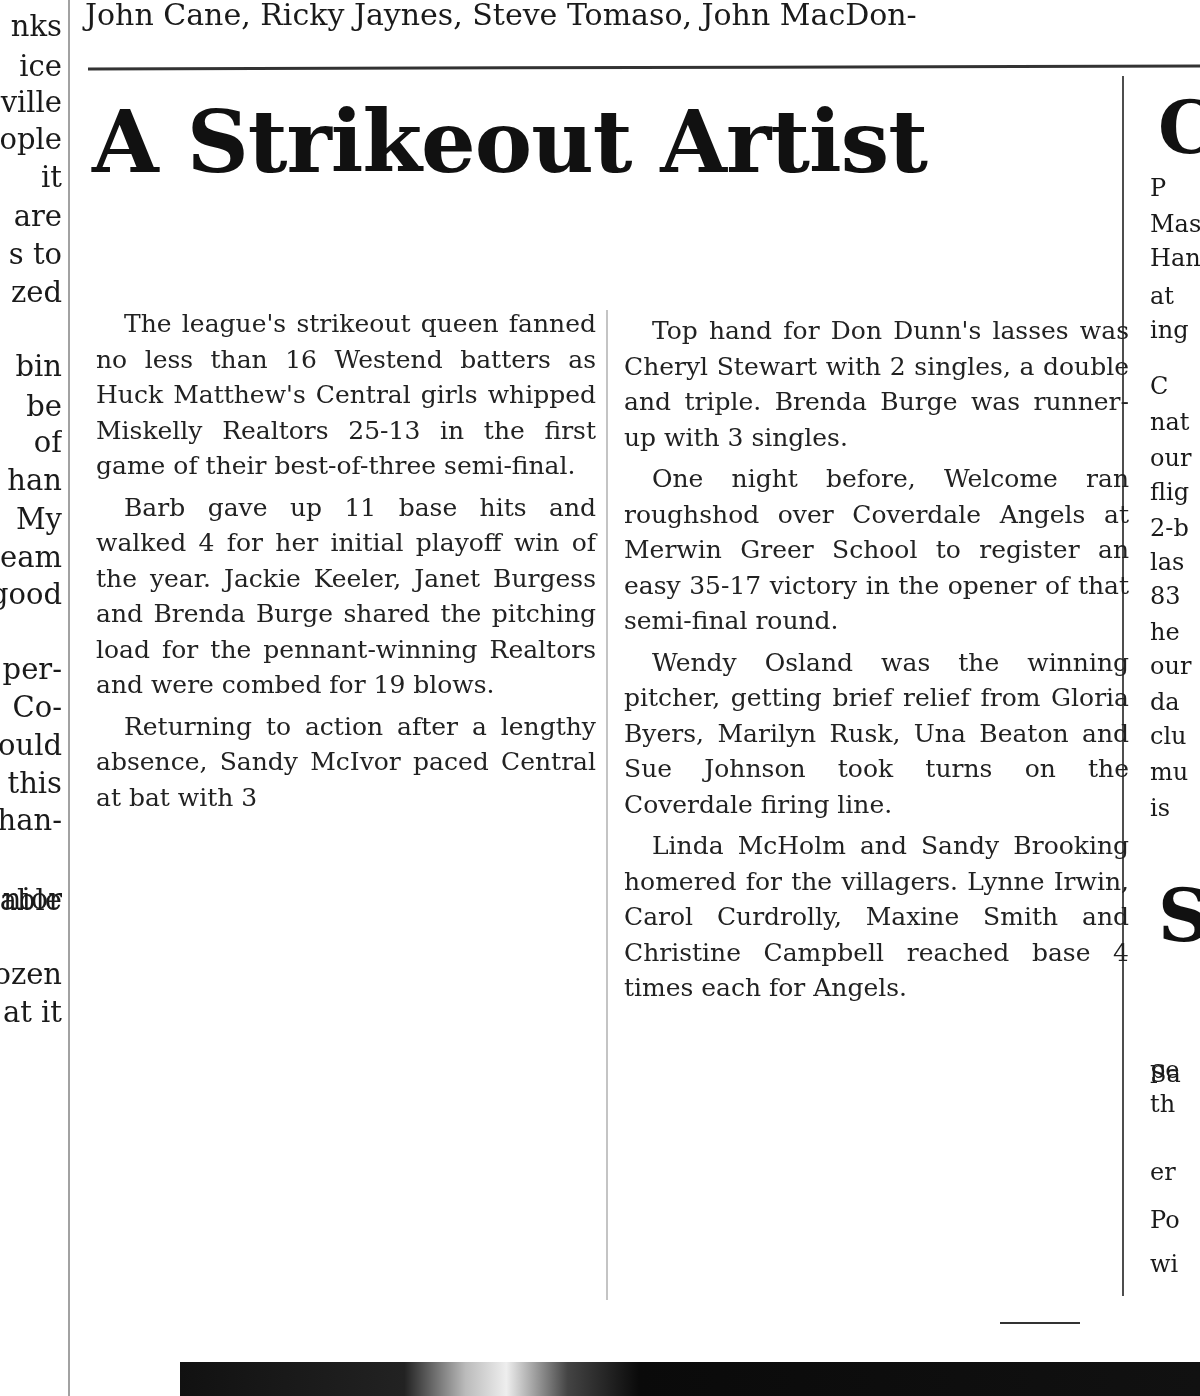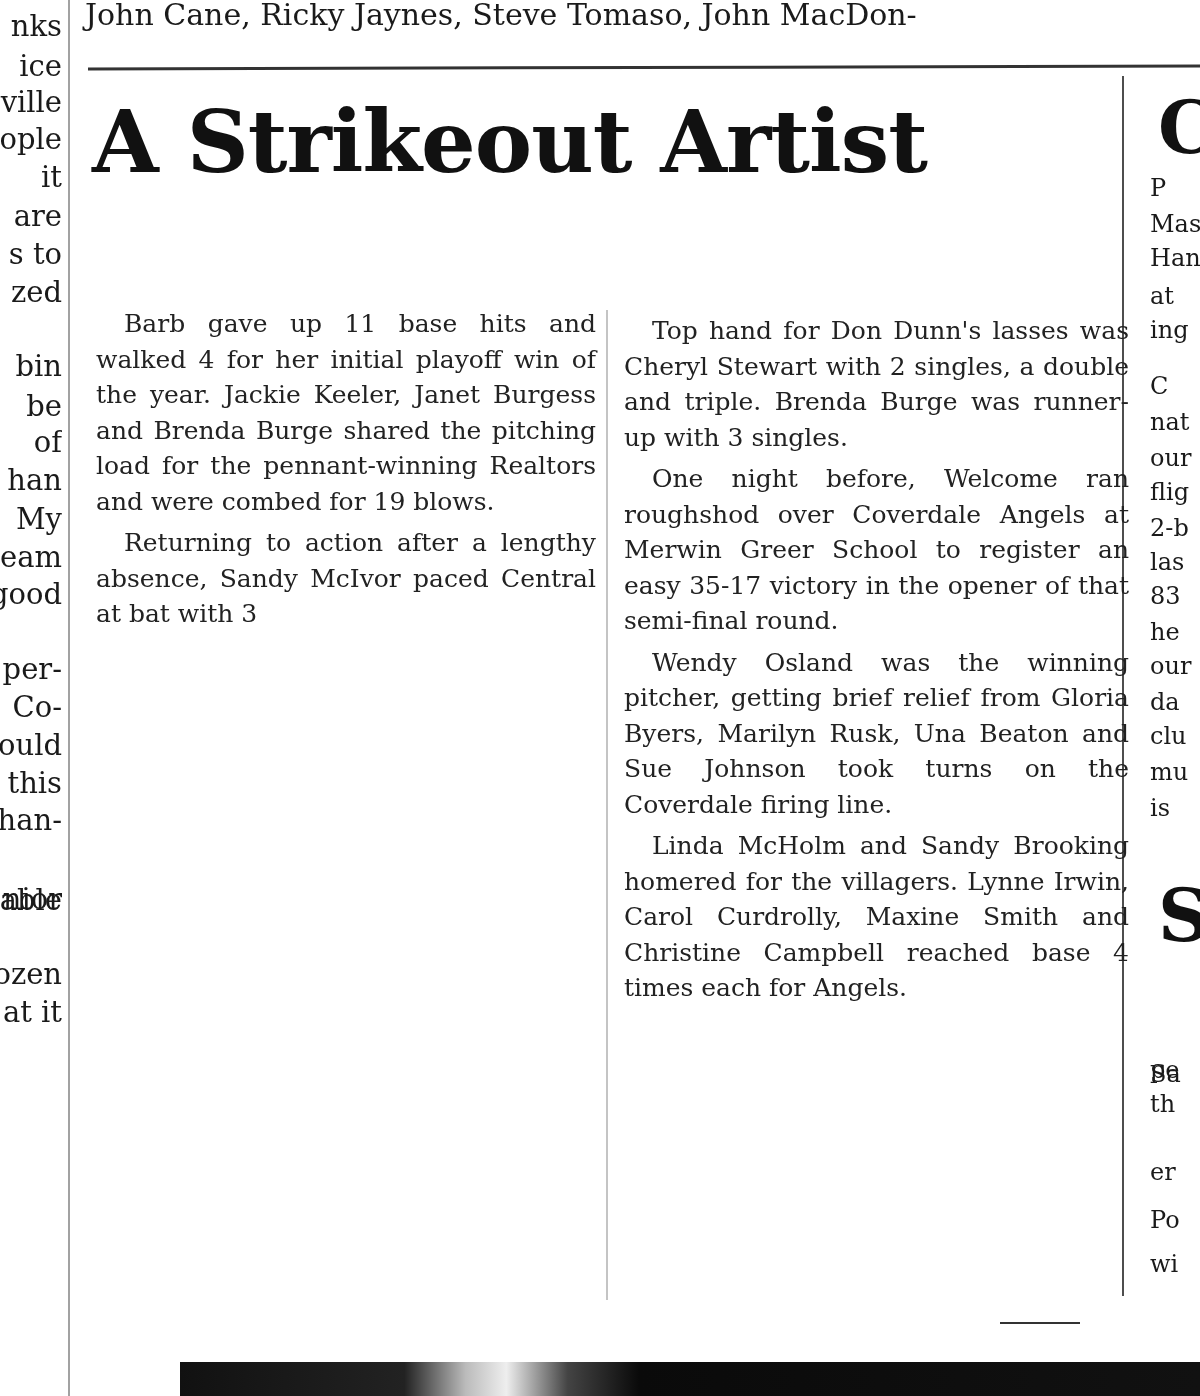--- a/index.html
+++ b/index.html
@@ -79,20 +79,21 @@
 <div class="hrule" style="left:88px; top:66px; width:1112px; transform:rotate(-0.15deg);"></div>
 
 <div id="headline">
   <div>A Strikeout Artist</div>
 </div>
 
 <div class="vrule" style="left:1122px; top:76px; height:1220px; background:#222; opacity:.8;"></div>
 <div class="vrule" style="left:606px; top:310px; height:990px; opacity:.35;"></div>
 
 <div id="col1" class="col">
+    <p><span class="ind"></span><span>The league's strikeout queen fanned no less than 16 Westend batters as Huck Matthew's Central girls whipped Miskelly Realtors 25-13 in the first game of their best-of-three semi-final.</span></p>
     <p><span class="ind"></span><span>Barb gave up 11 base hits and walked 4 for her initial playoff win of the year. Jackie Keeler, Janet Burgess and Brenda Burge shared the pitching load for the pennant-winning Realtors and were combed for 19 blows.</span></p>
     <p><span class="ind"></span><span>Returning to action after a lengthy absence, Sandy McIvor paced Central at bat with 3</span></p>
   </div>
 <div id="col2" class="col">
     <p style="margin-top: 18px;"><span class="ind"></span><span>Top hand for Don Dunn's lasses was Cheryl Stewart with 2 singles, a double and triple. Brenda Burge was runner-up with 3 singles.</span></p>
     <p style="margin-top: 2px;"><span class="ind"></span><span>One night before, Welcome ran roughshod over Coverdale Angels at Merwin Greer School to register an easy 35-17 victory in the opener of that semi-final round.</span></p>
     <p><span class="ind"></span><span>Wendy Osland was the winning pitcher, getting brief relief from Gloria Byers, Marilyn Rusk, Una Beaton and Sue Johnson took turns on the Coverdale firing line.</span></p>
     <p><span class="ind"></span><span>Linda McHolm and Sandy Brooking homered for the villagers. Lynne Irwin, Carol Curdrolly, Maxine Smith and Christine Campbell reached base 4 times each for Angels.</span></p>
   </div>
 

